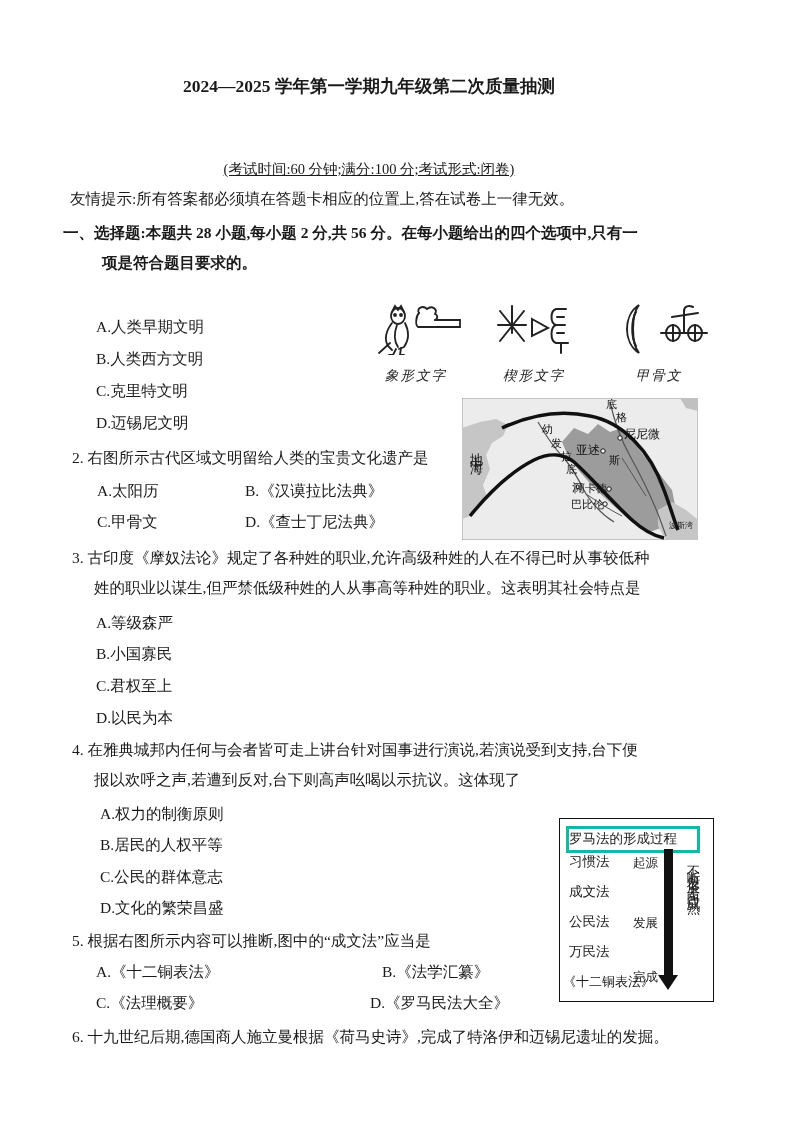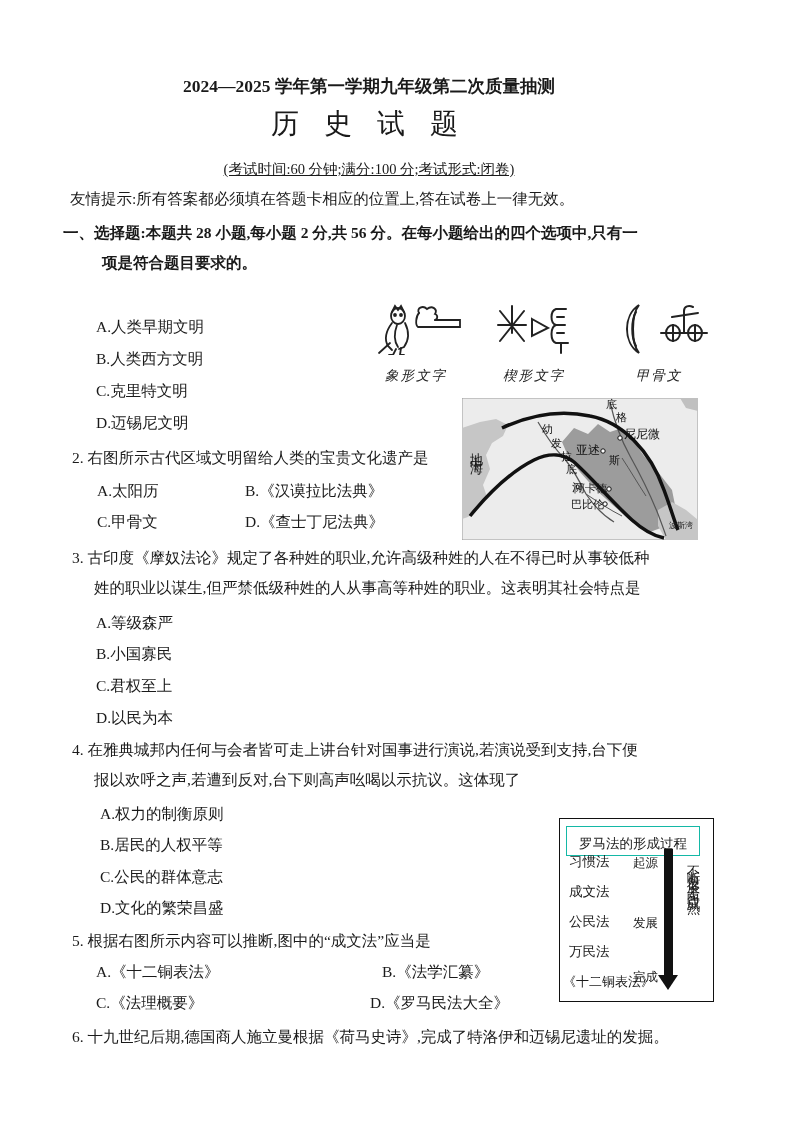--- a/index.html
+++ b/index.html
@@ -16,39 +16,38 @@
   .info{font-size:14.5px;}
   .fig{position:absolute;text-align:center;}
   .fig .cap{font-size:13.5px;font-style:italic;color:#222;margin-top:12px;letter-spacing:2px;}
   .map{position:absolute;left:462px;top:398px;width:236px;height:142px;}
   .map .ml{position:absolute;font-size:11px;color:#111;line-height:1;}
   .map .city{font-size:12px;}
   .map .sea{writing-mode:vertical-rl;letter-spacing:5px;font-size:13px;}
   .map .gulf{font-size:8px;color:#222;}
   .rbox{position:absolute;left:559px;top:818px;width:153px;height:182px;
         border:1.5px solid #111;background:#fff;font-size:13.5px;}
-  .rbox .rtitle{position:absolute;left:6px;right:13px;top:7px;border:1px solid #14b8a6;
-        text-align:center;padding:8px 0 2px;}
+  .rbox .rtitle{position:absolute;left:6px;right:13px;top:7px;border:3px solid #14b8a6;
+        padding:1px 0 2px;}
   .rbox .stage{position:absolute;left:9px;}
   .rbox .phase{position:absolute;left:73px;font-size:12.5px;}
   .rbox .shaft{position:absolute;left:104px;top:30px;width:9px;height:128px;background:#111;}
   .rbox .ahead{position:absolute;left:98px;top:156px;width:0;height:0;
         border-left:10px solid transparent;border-right:10px solid transparent;
         border-top:15px solid #111;}
   .rbox .vnote{position:absolute;left:124px;top:36px;height:146px;
         writing-mode:vertical-rl;letter-spacing:5px;font-size:13.5px;}
   svg{display:block;}
 </style>
 </head>
 <body>
 
 <div class="page">
 
   <div class="ln center b hdr" style="top:76px;">2024—2025 学年第一学期九年级第二次质量抽测</div>
-  <div class="ln center title" style="top:106px;">历 史 试 题</div>
   <div class="ln center info" style="top:160px;text-decoration:underline;">(考试时间:60 分钟;满分:100 分;考试形式:闭卷)</div>
   <div class="ln" style="left:70px;top:189px;">友情提示:所有答案都必须填在答题卡相应的位置上,答在试卷上一律无效。</div>
 
   <div class="ln b" style="left:63px;top:223px;">一、选择题:本题共 28 小题,每小题 2 分,共 56 分。在每小题给出的四个选项中,只有一</div>
   <div class="ln b" style="left:102px;top:253px;">项是符合题目要求的。</div>
 
   <div class="ln" style="left:96px;top:317px;">A.人类早期文明</div>
   <div class="ln" style="left:96px;top:349px;">B.人类西方文明</div>
   <div class="ln" style="left:96px;top:381px;">C.克里特文明</div>
   <div class="ln" style="left:96px;top:413px;">D.迈锡尼文明</div>

